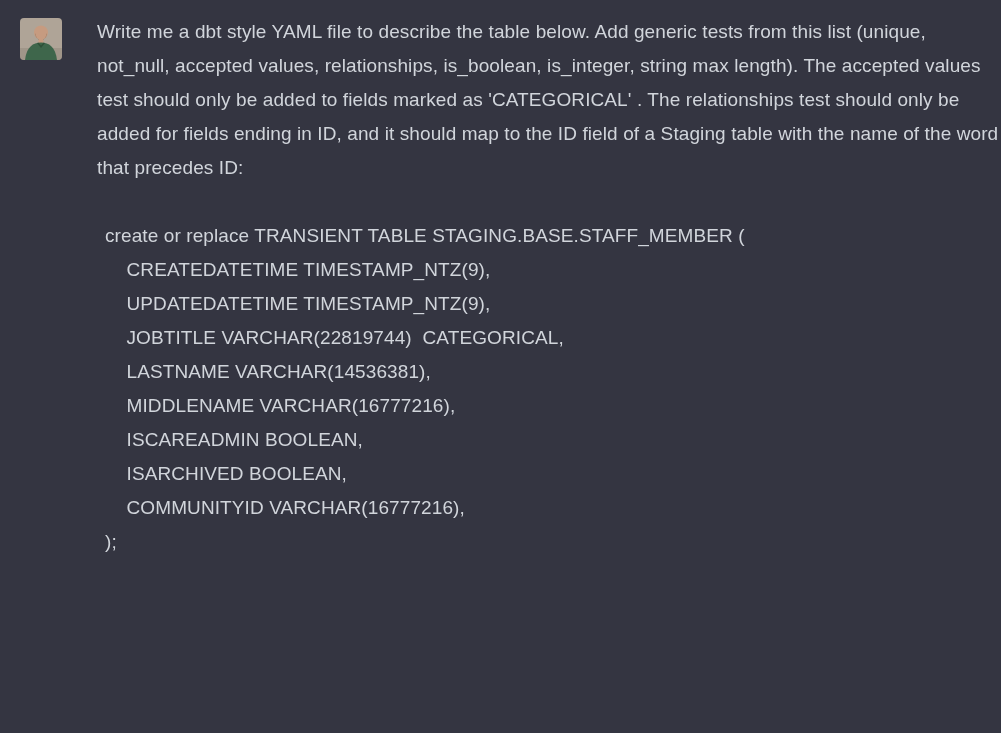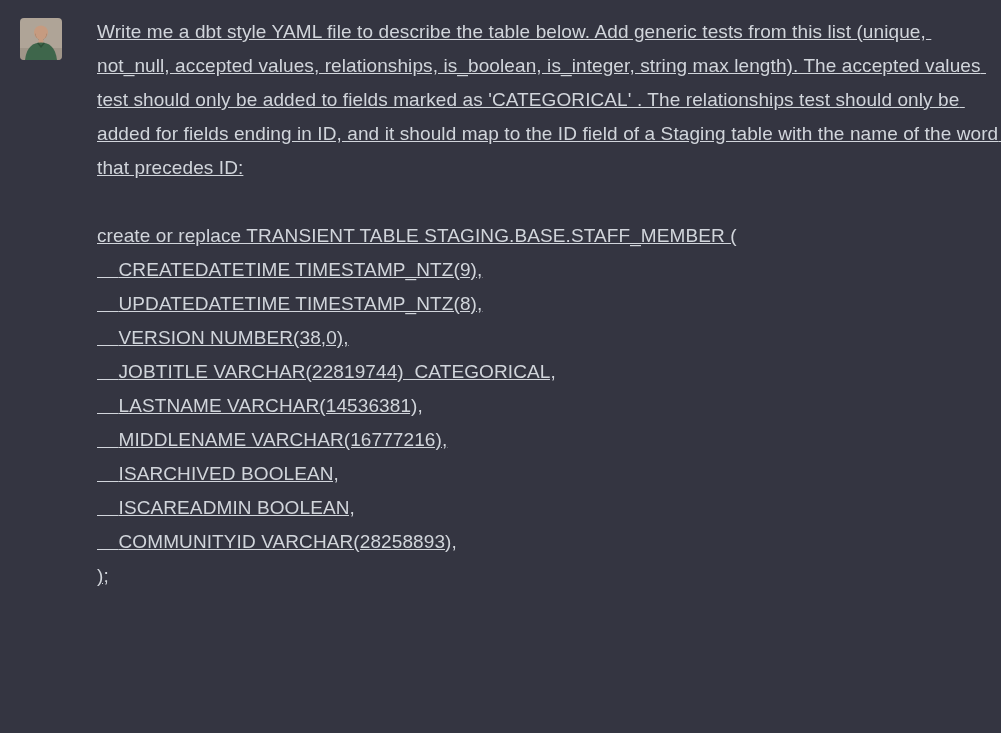--- a/index.html
+++ b/index.html
@@ -37,28 +37,27 @@
     width: 42px;
     height: 42px;
   }
   .message-content {
     flex: 1;
     max-width: 904px;
     font-size: 19px;
     line-height: 34px;
     margin-top: -3px;
     letter-spacing: 0.1px;
-    text-decoration: underline;
   }
   .message-paragraph {
     margin: 0 0 34px 0;
     white-space: pre-wrap;
   }
   .sql-block {
-    margin: 0;
+    margin: 8px;
   }
   .sql-line {
     white-space: pre-wrap;
     min-height: 34px;
   }
 </style>
 </head>
 <body>
 
 <div class="chat">
@@ -75,26 +74,25 @@
         <path d="M17 25 L21 30 L25 25 L23.5 24.7 L21 27.5 L18.5 24.7 Z" fill="#2F5139"></path>
       </svg>
     </div>
 
     <div class="message-content">
       <p class="message-paragraph">Write me a dbt style YAML file to describe the table below. Add generic tests from this list (unique, not_null, accepted values, relationships, is_boolean, is_integer, string max length). The accepted values test should only be added to fields marked as 'CATEGORICAL' . The relationships test should only be added for fields ending in ID, and it should map to the ID field of a Staging table with the name of the word that precedes ID:</p>
 
       <div class="sql-block">
         <div class="sql-line">create or replace TRANSIENT TABLE STAGING.BASE.STAFF_MEMBER (</div>
         <div class="sql-line">    CREATEDATETIME TIMESTAMP_NTZ(9),</div>
-        <div class="sql-line">    UPDATEDATETIME TIMESTAMP_NTZ(8),</div>
-        <div class="sql-line">    VERSION NUMBER(38,0),</div>
+        <div class="sql-line">    UPDATEDATETIME TIMESTAMP_NTZ(9),</div>
         <div class="sql-line">    JOBTITLE VARCHAR(22819744)  CATEGORICAL,</div>
         <div class="sql-line">    LASTNAME VARCHAR(14536381),</div>
         <div class="sql-line">    MIDDLENAME VARCHAR(16777216),</div>
+        <div class="sql-line">    ISCAREADMIN BOOLEAN,</div>
         <div class="sql-line">    ISARCHIVED BOOLEAN,</div>
-        <div class="sql-line">    ISCAREADMIN BOOLEAN,</div>
-        <div class="sql-line">    COMMUNITYID VARCHAR(28258893),</div>
+        <div class="sql-line">    COMMUNITYID VARCHAR(16777216),</div>
         <div class="sql-line">);</div>
       </div>
     </div>
 
   </div>
 </div>
 
 </body></html>

